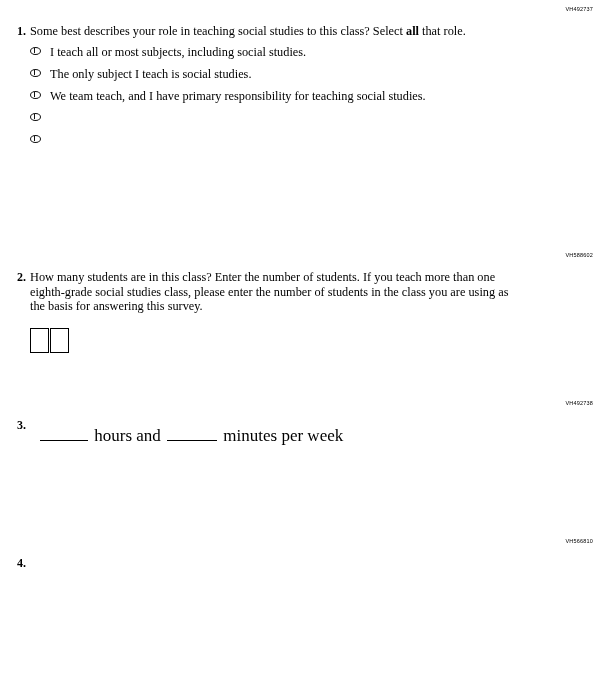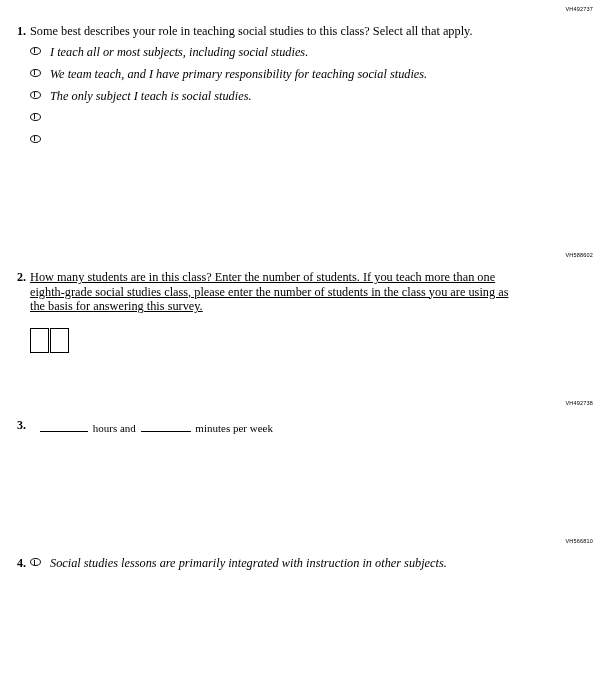--- a/index.html
+++ b/index.html
@@ -49,35 +49,34 @@
     font-family: "Liberation Serif", serif;
   }
   .qtext {
     margin-left: 30px;
     margin-right: 70px;
     font-size: 12.3px;
     line-height: 14.5px;
     font-family: "Liberation Serif", serif;
   }
   .qtext b {
-    font-weight: normal;
+    font-weight: bold;
   }
   .options {
     margin-top: 6px;
   }
   .option {
     position: relative;
     margin-left: 30px;
     margin-right: 60px;
     min-height: 15px;
     padding-left: 20px;
     margin-bottom: 7px;
     font-size: 12.3px;
     line-height: 14.5px;
-    font-style: italic;
   }
   .bubble {
     position: absolute;
     left: 0;
     top: 2px;
     width: 11px;
     height: 8px;
     border: 1px solid #111;
     border-radius: 50%;
     box-sizing: border-box;
@@ -99,22 +98,22 @@
     display: inline-block;
     width: 19px;
     height: 25px;
     border: 1.2px solid #000;
     box-sizing: border-box;
     margin-right: 1px;
     background: #fff;
   }
   .fillin {
     margin-left: 38px;
-    margin-top: 20px;
-    font-size: 11px;
+    margin-top: 26px;
+    font-size: 17px;
   }
   .blank {
     display: inline-block;
     border-bottom: 1px solid #000;
     width: 48px;
     height: 11px;
     margin: 0 2px;
   }
   .blank2 {
     display: inline-block;
@@ -126,49 +125,49 @@
 </style>
 </head>
 <body>
 
 <div class="page">
 
   <div class="qblock" style="top:6px;">
     <div class="qid">VH492737</div>
     <div class="qrow" style="margin-top:18px;">
       <span class="qnum">1.</span>
-      <div class="qtext"><span>Some best describes your role in teaching social studies to this class? Select </span><b>all</b><span> that apply.</span></div>
+      <div class="qtext"><span>Some best describes your role in teaching social studies to this class? Select </span><b>all</b><span> that role.</span></div>
     </div>
     <div class="options">
       <div class="option">
         <span class="bubble"></span>
         <span>I teach all or most subjects, including social studies.</span>
       </div>
       <div class="option">
         <span class="bubble"></span>
-        <span>We team teach, and I have primary responsibility for teaching social studies.</span>
+        <span>The only subject I teach is social studies.</span>
       </div>
       <div class="option">
         <span class="bubble"></span>
-        <span>The only subject I teach is social studies.</span>
+        <span>We team teach, and I have primary responsibility for teaching social studies.</span>
       </div>
       <div class="option">
         <span class="bubble"></span>
       </div>
       <div class="option">
         <span class="bubble"></span>
       </div>
     </div>
   </div>
 
   <div class="qblock" style="top:252px;">
     <div class="qid">VH588602</div>
     <div class="qrow" style="margin-top:18px;">
       <span class="qnum">2.</span>
-      <div class="qtext" style="margin-right:78px;text-decoration:underline;">How many students are in this class? Enter the number of students. If you teach more than one eighth-grade social studies class, please enter the number of students in the class you are using as the basis for answering this survey.</div>
+      <div class="qtext" style="margin-right:78px;">How many students are in this class? Enter the number of students. If you teach more than one eighth-grade social studies class, please enter the number of students in the class you are using as the basis for answering this survey.</div>
     </div>
     <div class="boxes">
       <span class="box"></span><span class="box"></span>
     </div>
   </div>
 
   <div class="qblock" style="top:400px;">
     <div class="qid">VH492738</div>
     <div class="qrow" style="margin-top:18px;">
       <span class="qnum">3.</span>
@@ -180,20 +179,16 @@
       <span>minutes per week</span>
     </div>
   </div>
 
   <div class="qblock" style="top:538px;">
     <div class="qid">VH566810</div>
     <div class="qrow" style="margin-top:18px;">
       <span class="qnum">4.</span>
     </div>
     <div class="options">
-      <div class="option" style="margin-right:50px;">
-        <span class="bubble"></span>
-        <span>Social studies lessons are primarily integrated with instruction in other subjects.</span>
-      </div>
     </div>
   </div>
 
 </div>
 
 </body></html>

